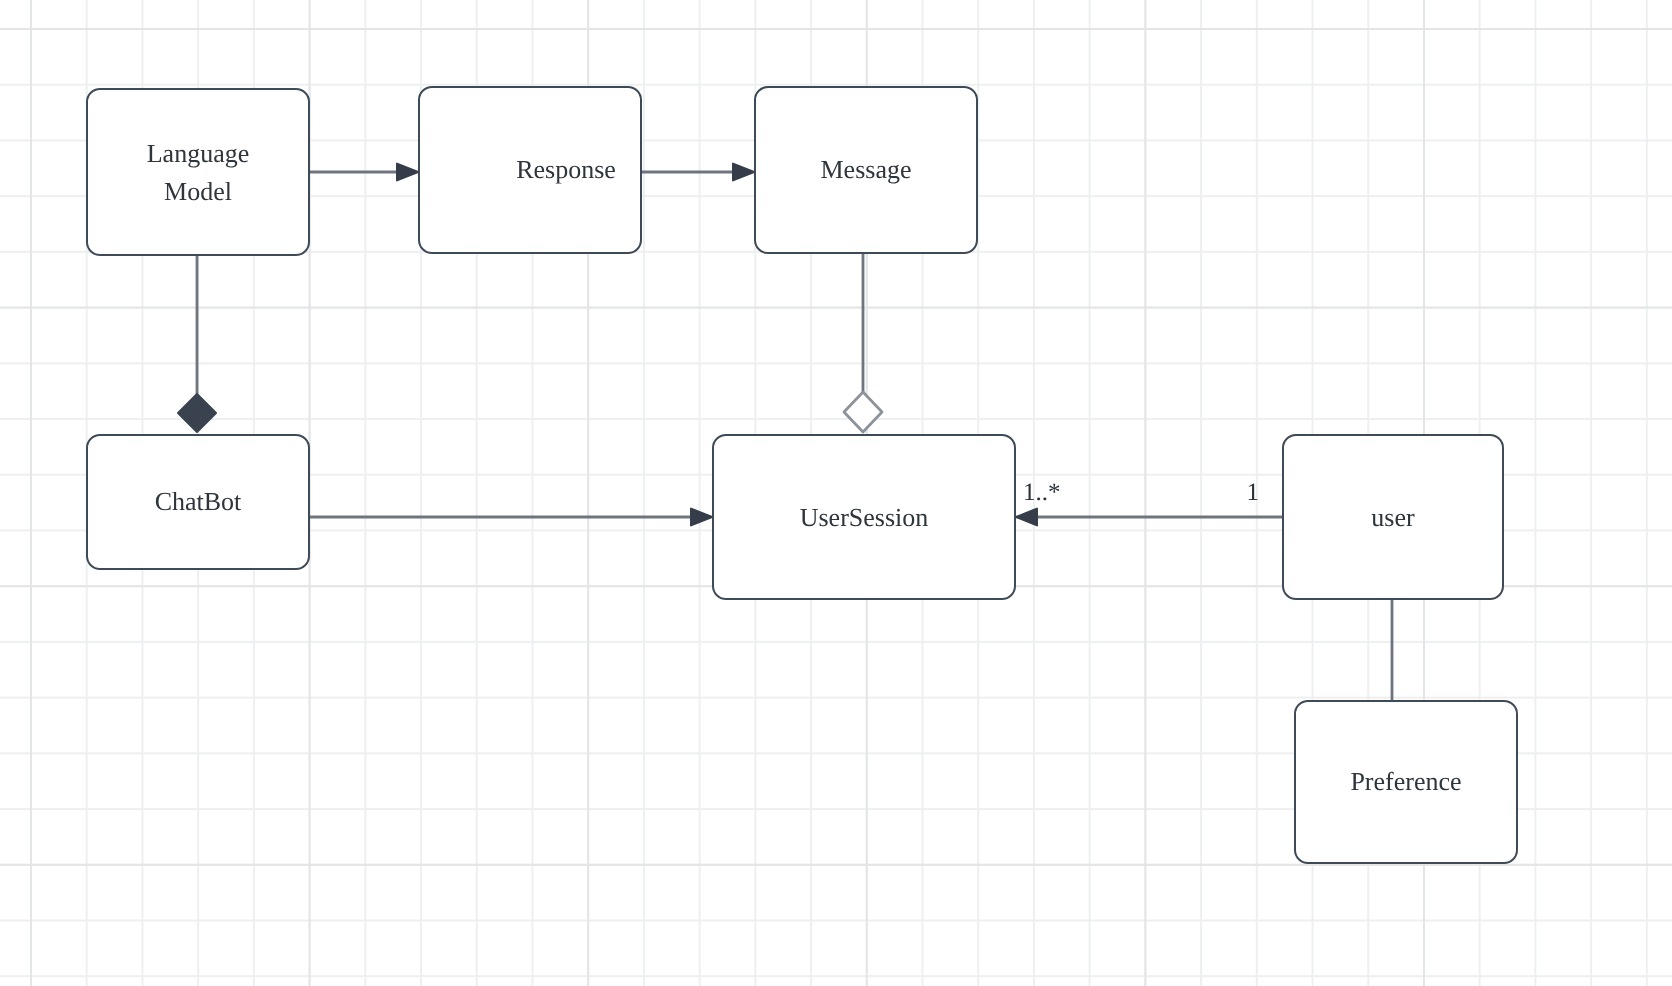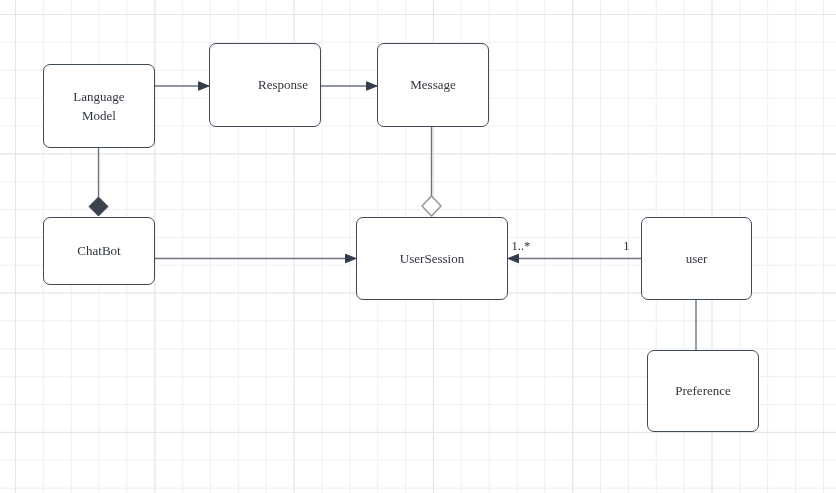--- a/index.html
+++ b/index.html
@@ -112,21 +112,21 @@
       <path class="arrowhead" d="M508,258.5 L518.5,254.3 L518.5,262.7 Z"></path>
       <text class="mult-label" x="511.5" y="250" text-anchor="start">1..*</text>
       <text class="mult-label" x="629.5" y="250" text-anchor="end">1</text>
     </g>
 
     <g>
       <line class="edge-line" x1="696" y1="300" x2="696" y2="350"></line>
     </g>
   </svg>
 
-  <div class="node" style="left:43px; top:44px; width:112px; height:84px;margin-top:20px;">
+  <div class="node" style="left:43px; top:44px; width:112px; height:84px;">
     <span class="node-label">Language Model</span>
   </div>
 
   <div class="node" style="left:209px; top:43px; width:112px; height:84px;padding-left:36px;">
     <span class="node-label">Response</span>
   </div>
 
   <div class="node" style="left:377px; top:43px; width:112px; height:84px;">
     <span class="node-label">Message</span>
   </div>

